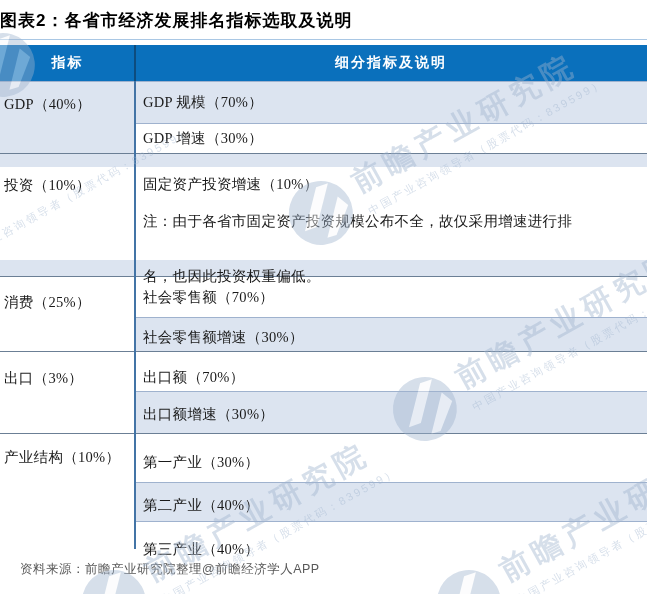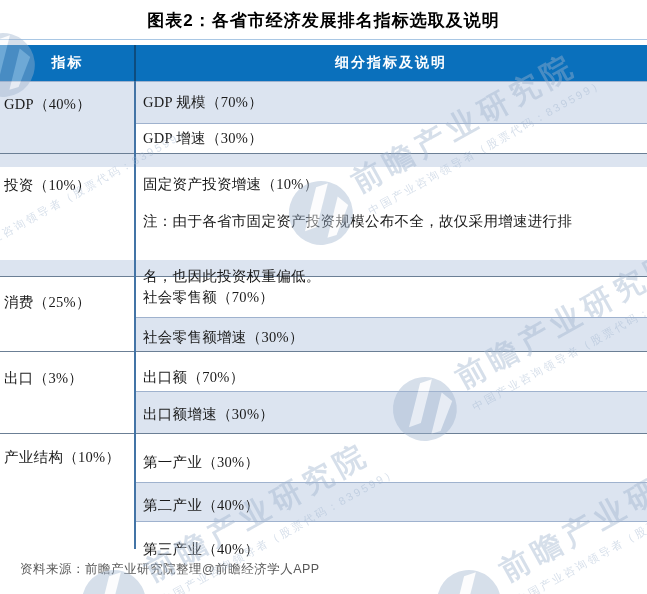--- a/index.html
+++ b/index.html
@@ -1,21 +1,21 @@
 <!DOCTYPE html>
 <html style="--header_bg: #0a70bc; --header_text: #ffffff; --band_blue: #dce4f0; --body_text: #1a1a1a; --footer_text: #595959; --sep_dark: #6b7f95; --sep_light: #9fb2ce; --col_divider: #4374a6; --col_divider_header: #0d4c7e; --top_border: #a9c7e4; --watermark: #9fb4ce;"><head>
 <meta charset="utf-8">
 <style>
   html,body{margin:0;padding:0;background:#fff;}
   .page{
     position:relative;width:647px;height:594px;overflow:hidden;background:#fff;
     font-family:"Liberation Sans","DejaVu Sans",sans-serif;
   }
   .title{
-    position:absolute;top:9px;left:0;width:647px;text-align:center;
+    position:absolute;top:9px;left:0;width:647px;
     font-size:17px;font-weight:bold;color:#000;letter-spacing:1px;
   }
   .topline{position:absolute;top:39px;left:0;width:647px;height:1px;background:var(--top_border,#a9c7e4);}
   .table{position:absolute;top:45px;left:0;width:647px;}
   .thead{display:flex;height:36px;background:var(--header_bg,#0a70bc);}
   .th{display:flex;align-items:center;justify-content:center;color:var(--header_text,#fff);
       font-size:14px;font-weight:bold;letter-spacing:2px;}
   .th-left{width:135px;}
   .th-right{flex:1;}
   .group{position:relative;box-sizing:border-box;width:647px;}

